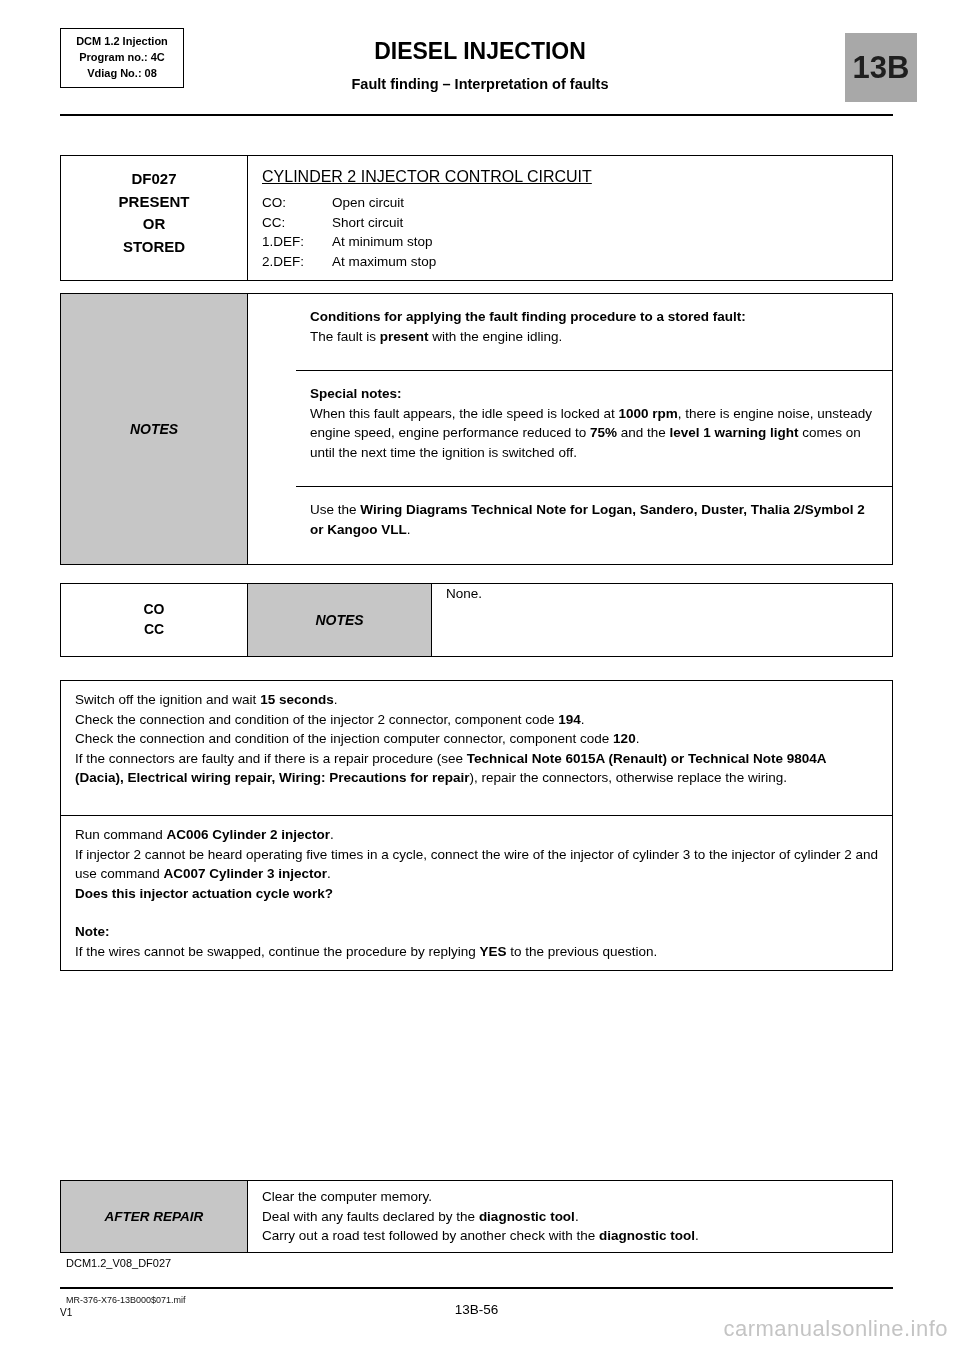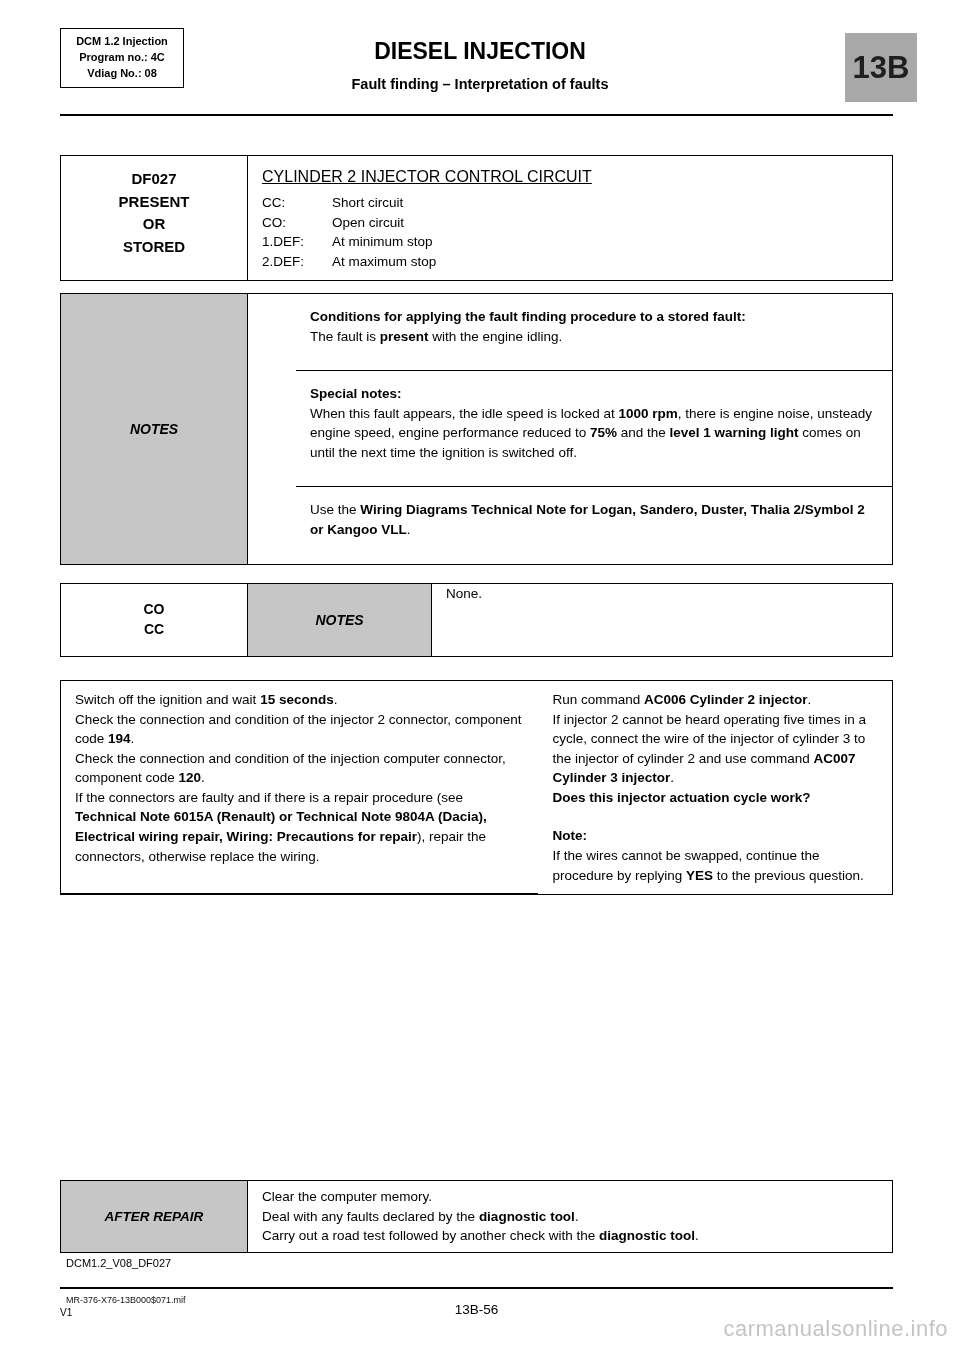--- a/index.html
+++ b/index.html
@@ -80,21 +80,21 @@
     font-weight: bold; font-size: 14px; line-height: 1.4;
   }
   .modes-notes {
     flex: 0 0 184px; border-right: 1.5px solid #000; box-sizing: border-box;
     display: flex; align-items: center; justify-content: center;
     font-weight: bold; font-style: italic; font-size: 14px;
   }
   .modes-value { flex: 1; display: flex; padding: 0 14px; }
 
   
-  .proc-table { top: 680px; flex-direction: row; }
+  .proc-table { top: 680px; flex-direction: column; }
   .proc-row { padding: 9px 14px; box-sizing: border-box; }
   .proc-row-1 { min-height: 135px; border-bottom: 1.5px solid #000; }
   .proc-row-2 { min-height: 139px; }
   .line { min-height: 19px; }
 
   
   .after-table { top: 1180px; min-height: 70px; }
   .after-label-cell { flex: 0 0 187px; border-right: 1.5px solid #000; box-sizing: border-box; }
   .after-label-cell span { font-size: 13.5px; }
   .after-right { flex: 1; padding: 6px 14px; display: flex; flex-direction: column; justify-content: center; }
@@ -127,24 +127,24 @@
   <div class="tbl fault-table">
     <div class="left-cell fault-left">
       <div>DF027</div>
       <div>PRESENT</div>
       <div>OR</div>
       <div>STORED</div>
     </div>
     <div class="fault-right">
       <div class="fault-title">CYLINDER 2 INJECTOR CONTROL CIRCUIT</div>
       <div class="def-row">
+        <span class="def-label">CO:</span><span>Open circuit</span>
+      </div>
+      <div class="def-row">
         <span class="def-label">CC:</span><span>Short circuit</span>
-      </div>
-      <div class="def-row">
-        <span class="def-label">CO:</span><span>Open circuit</span>
       </div>
       <div class="def-row">
         <span class="def-label">1.DEF:</span><span>At minimum stop</span>
       </div>
       <div class="def-row">
         <span class="def-label">2.DEF:</span><span>At maximum stop</span>
       </div>
     </div>
   </div>
 

